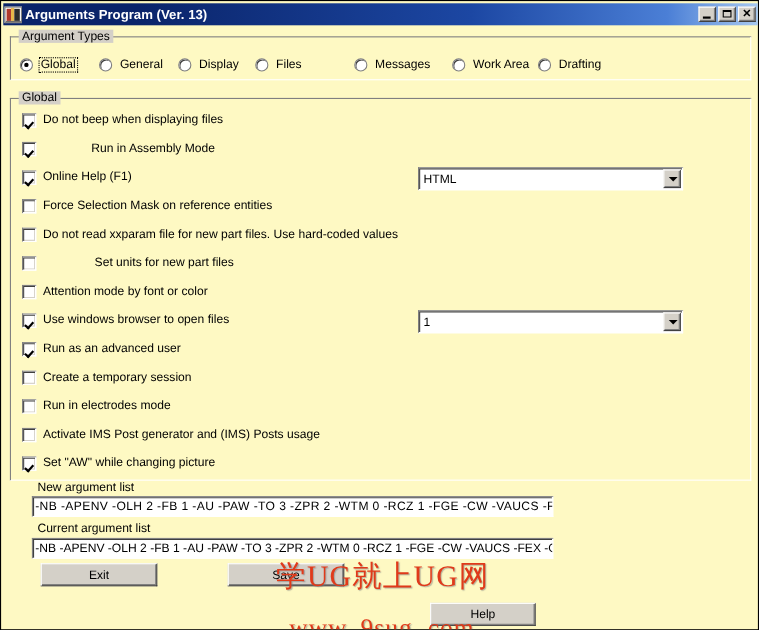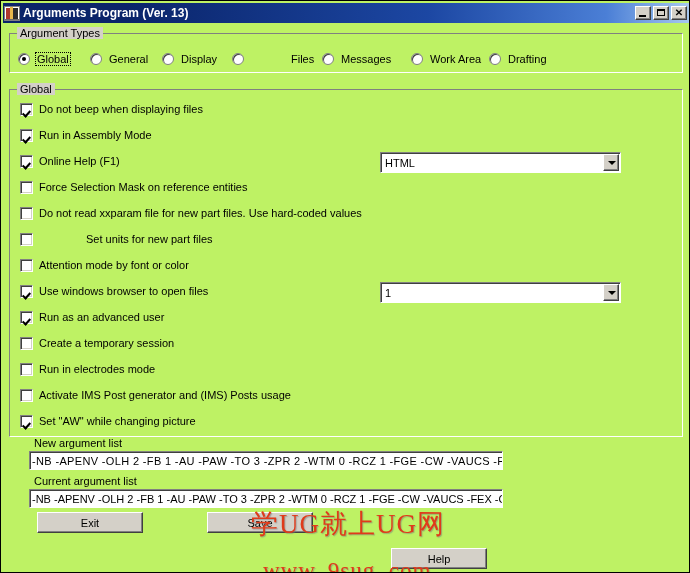--- a/index.html
+++ b/index.html
@@ -8,21 +8,21 @@
     background: #ffffff;
   }
   body {
     font-family: "Liberation Sans", sans-serif;
   }
   #app {
     position: relative;
     width: 690px;
     height: 573px;
     overflow: hidden;
-    background: #bef264;
+    background: #fef9c3;
     box-sizing: border-box;
     border: 1px solid #000000;
   }
 
   
   .titlebar {
     position: absolute;
     left: 2px; top: 2px;
     width: 686px; height: 20px;
     background: linear-gradient(to right, #0a246a 0%, #0a246a 18%, #1c47a3 62%, #4b7fd6 88%, #a6c8f0 100%);
@@ -368,21 +368,21 @@
         <span class="radio-label">Global</span>
       </div>
       <div class="radio-item" style="width:72px;">
         <span class="radio-mark"></span>
         <span class="radio-label">General</span>
       </div>
       <div class="radio-item" style="width:70px;text-align:center;">
         <span class="radio-mark"></span>
         <span class="radio-label">Display</span>
       </div>
-      <div class="radio-item" style="width:90px;gap:40px;">
+      <div class="radio-item" style="width:90px;">
         <span class="radio-mark"></span>
         <span class="radio-label">Files</span>
       </div>
       <div class="radio-item" style="width:89px;">
         <span class="radio-mark"></span>
         <span class="radio-label">Messages</span>
       </div>
       <div class="radio-item" style="width:78px;">
         <span class="radio-mark"></span>
         <span class="radio-label">Work Area</span>
@@ -394,21 +394,21 @@
     </div>
   </div>
 
   <div class="groupbox" style="left:8px; top:88px; width:674px; height:348px;">
     <div class="group-title">Global</div>
 
     <div class="check-item checked" style="top:12px;">
       <span class="check-mark"></span>
       <span class="check-label">Do not beep when displaying files</span>
     </div>
-    <div class="check-item checked" style="top:38px;">
+    <div class="check-item checked" style="top:38px;gap:44px;">
       <span class="check-mark"></span>
       <span class="check-label">Run in Assembly Mode</span>
     </div>
     <div class="check-item checked" style="top:64px;">
       <span class="check-mark"></span>
       <span class="check-label">Online Help (F1)</span>
     </div>
     <div class="check-item" style="top:90px;">
       <span class="check-mark"></span>
       <span class="check-label">Force Selection Mask on reference entities</span>

